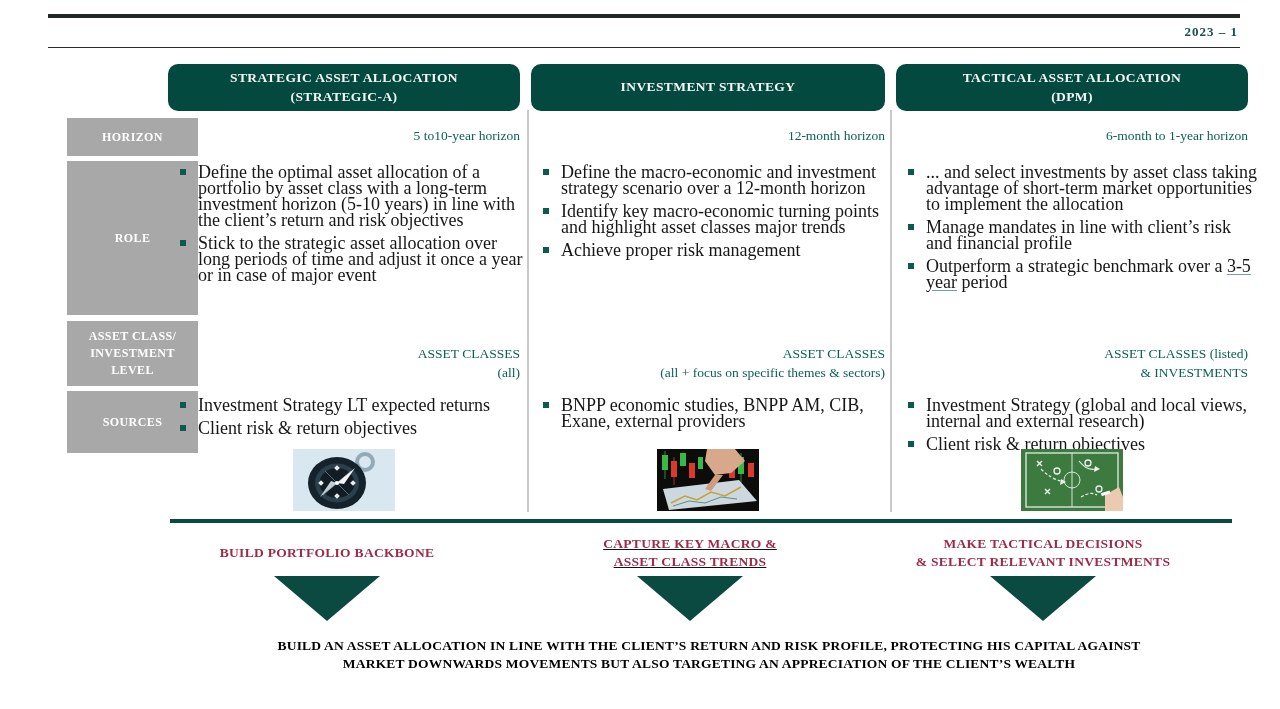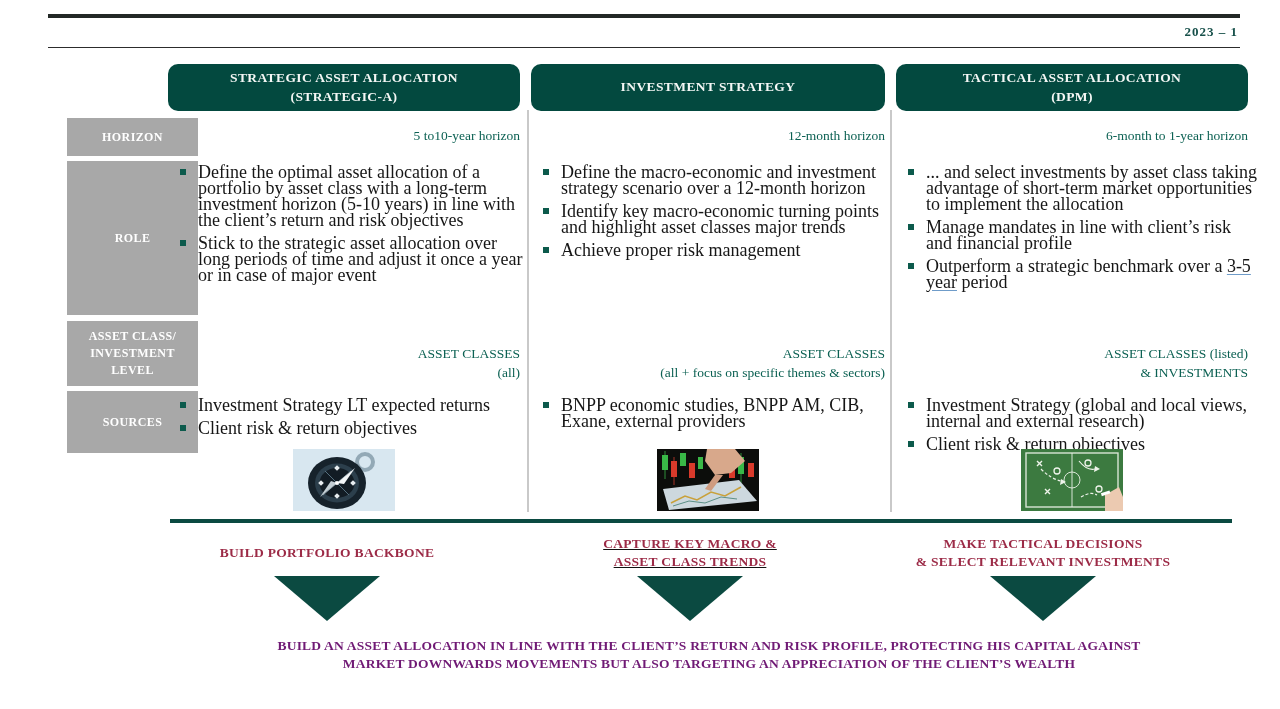--- a/index.html
+++ b/index.html
@@ -56,21 +56,21 @@
   .tk1{left:162px;} .tk2{left:525px;text-decoration:underline;} .tk3{left:878px;}
   .takeaway .lbl{
     min-height:40px;display:flex;align-items:center;justify-content:center;
     color:#9c2b47;font-weight:bold;font-size:13.5px;letter-spacing:.3px;
     line-height:1.3;white-space:pre-line;
   }
   .tri{width:0;height:0;border-left:53px solid transparent;border-right:53px solid transparent;
     border-top:45px solid #0b4a41;margin:3px auto 0;}
   .statement{
     position:absolute;top:637px;left:170px;width:1078px;text-align:center;
-    color:#701a75;font-weight:bold;font-size:13.5px;line-height:1.35;
+    color:#000000;font-weight:bold;font-size:13.5px;line-height:1.35;
     white-space:pre-line;letter-spacing:.2px;
   }
 </style>
 </head>
 <body>
 
 <div class="slide">
 
   <div class="top-thick"></div>
   <div class="page-label">2023 – 1</div>

